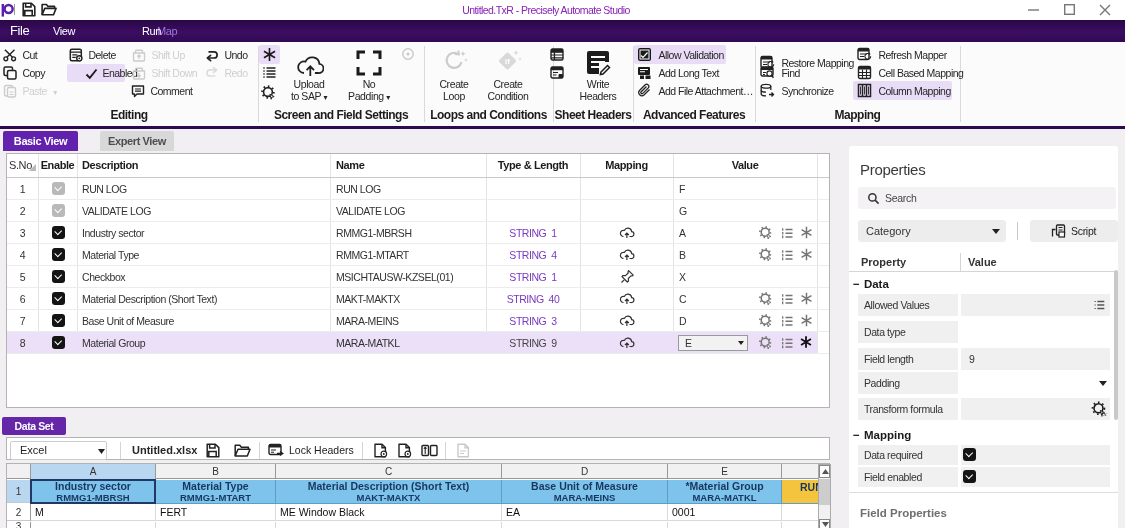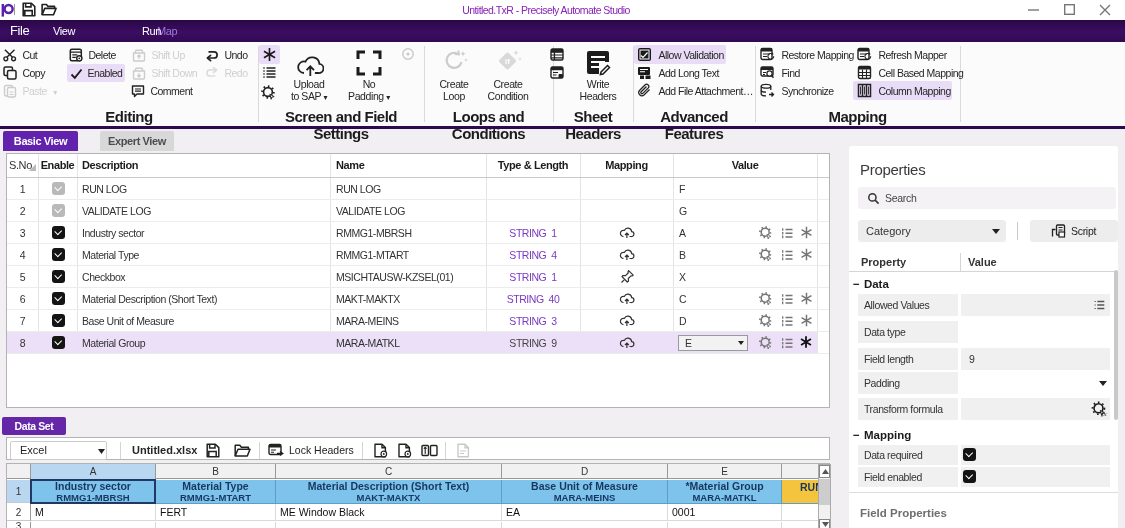--- a/index.html
+++ b/index.html
@@ -10,21 +10,21 @@
 
 #titlebar { left:0; top:0; width:1125px; height:20px; background:#fff; }
 #apptitle { left:0; top:0; width:1092px; height:20px; text-align:center; line-height:20px; color:#8822b8; font-size:10.5px; letter-spacing:-0.55px; }
 
 #menubar { left:0; top:20px; width:1125px; height:22px; background:linear-gradient(180deg,#2a0845 0%,#3c0d63 55%,#310a52 100%); }
 #menubar span { position:absolute; top:0; height:22px; line-height:22px; color:#fff; letter-spacing:-0.4px; }
 
 #ribbon { left:0; top:42px; width:1125px; height:84px; background:#fcfbfc; }
 #ribbonline { left:0; top:126px; width:1125px; height:3px; background:#2d0a4e; }
 .rsep { position:absolute; top:4px; width:1px; height:76px; background:#dcd8de; }
-.glabel { position:absolute; top:66px; height:14px; font-weight:bold; font-size:15px; letter-spacing:-0.5px; color:#1c1c1c; text-align:center; }
+.glabel { position:absolute; top:66px; height:14px; font-weight:bold; font-size:12px; letter-spacing:-0.5px; color:#1c1c1c; text-align:center; }
 .ritem { position:absolute; height:18px; line-height:18px; font-size:10.5px; letter-spacing:-0.5px; color:#262626; white-space:nowrap; }
 .ritem svg { vertical-align:-3px; }
 .dis { color:#cfcfcf; }
 .hl { background:#e9dcf7; border-radius:2px; }
 .bigbtn { position:absolute; text-align:center; font-size:10.5px; letter-spacing:-0.4px; line-height:12px; color:#262626; }
 
 .vtab { position:absolute; top:131px; height:20px; line-height:20px; font-weight:bold; font-size:11px; letter-spacing:-0.4px; text-align:center; }
 
 #mtable { left:6px; top:153px; width:824px; height:255px; background:#fff; border:1px solid #b3b3b3; }
 .mth { position:absolute; top:0; height:23px; line-height:23px; font-weight:bold; font-size:11px; letter-spacing:-0.4px; color:#1c1c1c; }
@@ -111,21 +111,21 @@
         <rect x="1.5" y="1.5" width="8" height="10.5" rx="1.5" fill="none" stroke="#ccc" stroke-width="1.4"></rect>
         <rect x="4.5" y="3.5" width="8" height="9.5" rx="1.5" fill="#fcfbfc" stroke="#ccc" stroke-width="1.4"></rect>
         <path d="M6.5 8 h4 M6.5 10.5 h4" stroke="#ccc" stroke-width="1.2"></path>
       </svg> <span style="margin-left:3px;">Paste</span> <span style="font-size:8px;margin-left:4px;">▾</span></div>
   <div class="ritem" style="left:69px;top:4px;"><svg width="14" height="14" viewBox="0 0 14 14">
         <rect x="1.3" y="1.3" width="11" height="11.4" rx="1.5" fill="none" stroke="#222" stroke-width="1.5"></rect>
         <path d="M1.3 4.2 h11 M3.3 6.8 h5 M3.3 9.4 h3.5" stroke="#222" stroke-width="1.3"></path>
         <circle cx="10.3" cy="10.3" r="2.6" fill="#fcfbfc" stroke="#222" stroke-width="1.4"></circle>
         <circle cx="10.3" cy="10.3" r="0.9" fill="#222"></circle>
       </svg> <span style="margin-left:3px;">Delete</span></div>
-  <div class="ritem hl" style="left:67px;top:22px;width:58px;padding-left:3px;"><svg width="13" height="13" viewBox="0 0 13 13">
+  <div class="ritem hl" style="left:67px;top:22px;width:58px;padding-left:18px;"><svg width="13" height="13" viewBox="0 0 13 13">
         <path d="M1.5 7.5 L4.8 10.8 L11.5 2.5" fill="none" stroke="#1a1a1a" stroke-width="1.8"></path>
       </svg> <span style="margin-left:2px;">Enabled</span></div>
   <div class="ritem dis" style="left:132px;top:4px;"><svg width="14" height="14" viewBox="0 0 14 14">
         <path d="M1.5 5 h11 v7 a1 1 0 0 1 -1 1 h-9 a1 1 0 0 1 -1 -1 z M3 5 l1-2.7 h6 l1 2.7" fill="none" stroke="#ccc" stroke-width="1.4"></path>
         <path d="M7 11 V7.2 M5.3 8.8 L7 7 l1.7 1.8" fill="none" stroke="#ccc" stroke-width="1.3"></path>
       </svg> <span style="margin-left:3px;">Shift Up</span></div>
   <div class="ritem dis" style="left:132px;top:22px;"><svg width="14" height="14" viewBox="0 0 14 14">
         <path d="M1.5 5 h11 v7 a1 1 0 0 1 -1 1 h-9 a1 1 0 0 1 -1 -1 z M3 5 l1-2.7 h6 l1 2.7" fill="none" stroke="#ccc" stroke-width="1.4"></path>
         <path d="M7 7 v3.8 M5.3 9.2 L7 11 l1.7-1.8" fill="none" stroke="#ccc" stroke-width="1.3"></path>
       </svg> <span style="margin-left:3px;">Shift Down</span></div>
@@ -212,21 +212,21 @@
   <div class="ritem" style="left:637px;top:22px;"><svg width="15" height="15" viewBox="0 0 15 15">
         <rect x="1" y="2" width="12" height="8" rx="1" fill="#1a1a1a"></rect>
         <path d="M3 4.5 h8 M3 6.8 h5" stroke="#fff" stroke-width="1.1"></path>
         <rect x="3" y="10.5" width="4" height="3.5" fill="#1a1a1a"></rect>
         <rect x="8.5" y="10.5" width="5" height="3.5" fill="#1a1a1a"></rect>
       </svg> <span style="margin-left:4px;">Add Long Text</span></div>
   <div class="ritem" style="left:637px;top:40px;"><svg width="15" height="15" viewBox="0 0 15 15">
         <path d="M12.5 6.5 L7 12 a3.2 3.2 0 0 1 -4.5-4.5 L8.2 1.8 a2.2 2.2 0 0 1 3.1 3.1 L5.8 10.4 a1.1 1.1 0 0 1 -1.6-1.6 L9.5 3.5" fill="none" stroke="#222" stroke-width="1.3"></path>
       </svg> <span style="margin-left:4px;">Add File Attachment…</span></div>
 
-  <div class="ritem" style="left:760px;top:4px;"><svg width="15" height="15" viewBox="0 0 15 15">
+  <div class="ritem" style="left:760px;top:12px;"><svg width="15" height="15" viewBox="0 0 15 15">
         <rect x="1" y="1.5" width="11" height="11" rx="1.5" fill="none" stroke="#222" stroke-width="1.4"></rect>
         <rect x="1" y="1.5" width="11" height="3" fill="#222"></rect>
         <path d="M3 7 h7 M3 9.5 h4" stroke="#222" stroke-width="1.2"></path>
         <path d="M13.7 9.3 a2.9 2.9 0 1 1 -1.2-2.3 M12.5 5.8 l0.2 1.4 -1.4-0.2" fill="none" stroke="#222" stroke-width="1.1"></path>
       </svg> <span style="margin-left:4px;">Restore Mapping</span></div>
   <div class="ritem" style="left:760px;top:22px;"><svg width="15" height="15" viewBox="0 0 15 15">
         <rect x="1" y="2" width="12" height="9" rx="1.5" fill="none" stroke="#222" stroke-width="1.4"></rect>
         <rect x="1" y="2" width="12" height="3" fill="#222"></rect>
         <path d="M3 7.5 h3 M3 9.5 h2" stroke="#222" stroke-width="1"></path>
         <circle cx="9.5" cy="8.5" r="2.6" fill="#fcfbfc" stroke="#222" stroke-width="1.2"></circle>

